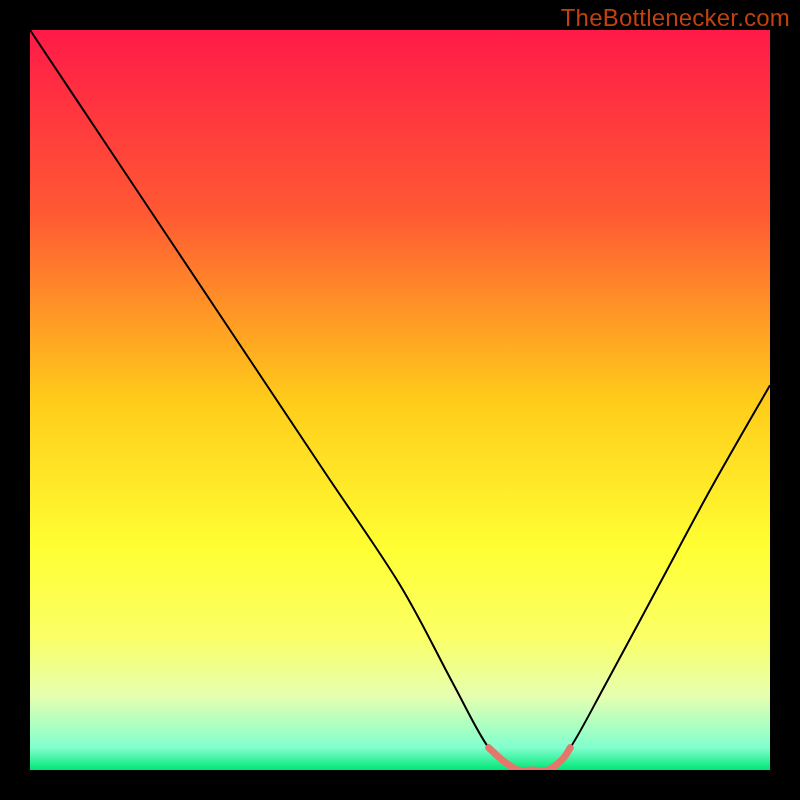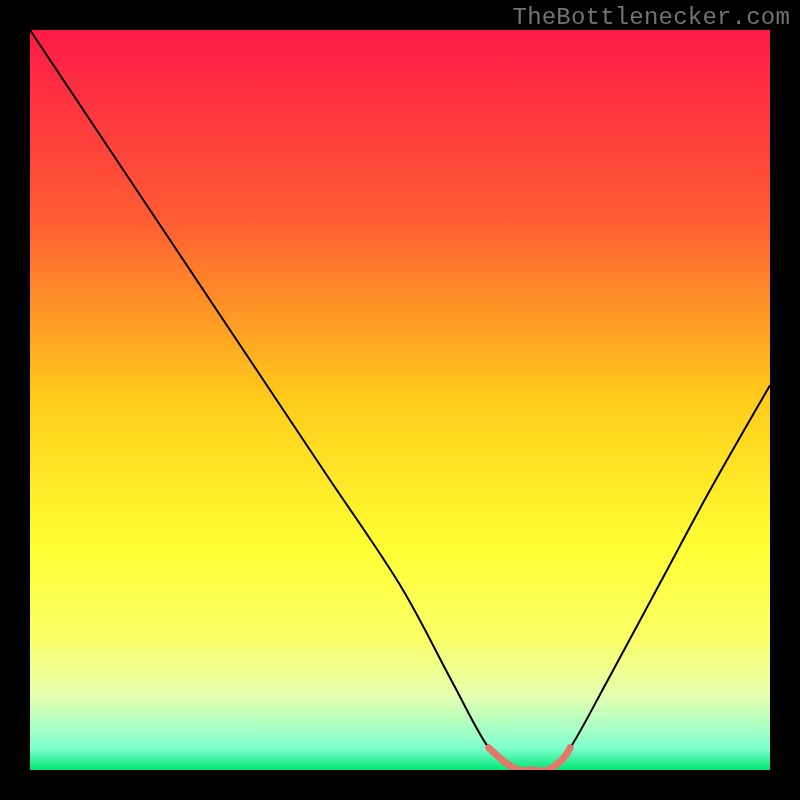--- a/index.html
+++ b/index.html
@@ -14,26 +14,25 @@
   .frame {
     position: relative;
     width: 800px;
     height: 800px;
     background: #000;
   }
   .watermark {
     position: absolute;
     top: 4px;
     right: 10px;
-    color: #737373;
+    color: #c2410c;
     font-size: 24px;
     font-weight: 500;
     letter-spacing: 0.2px;
     z-index: 10;
-    font-family: Liberation Mono, monospace;
   }
   svg.plot {
     position: absolute;
     top: 30px;
     left: 30px;
     width: 740px;
     height: 740px;
   }
 </style>
 </head>

